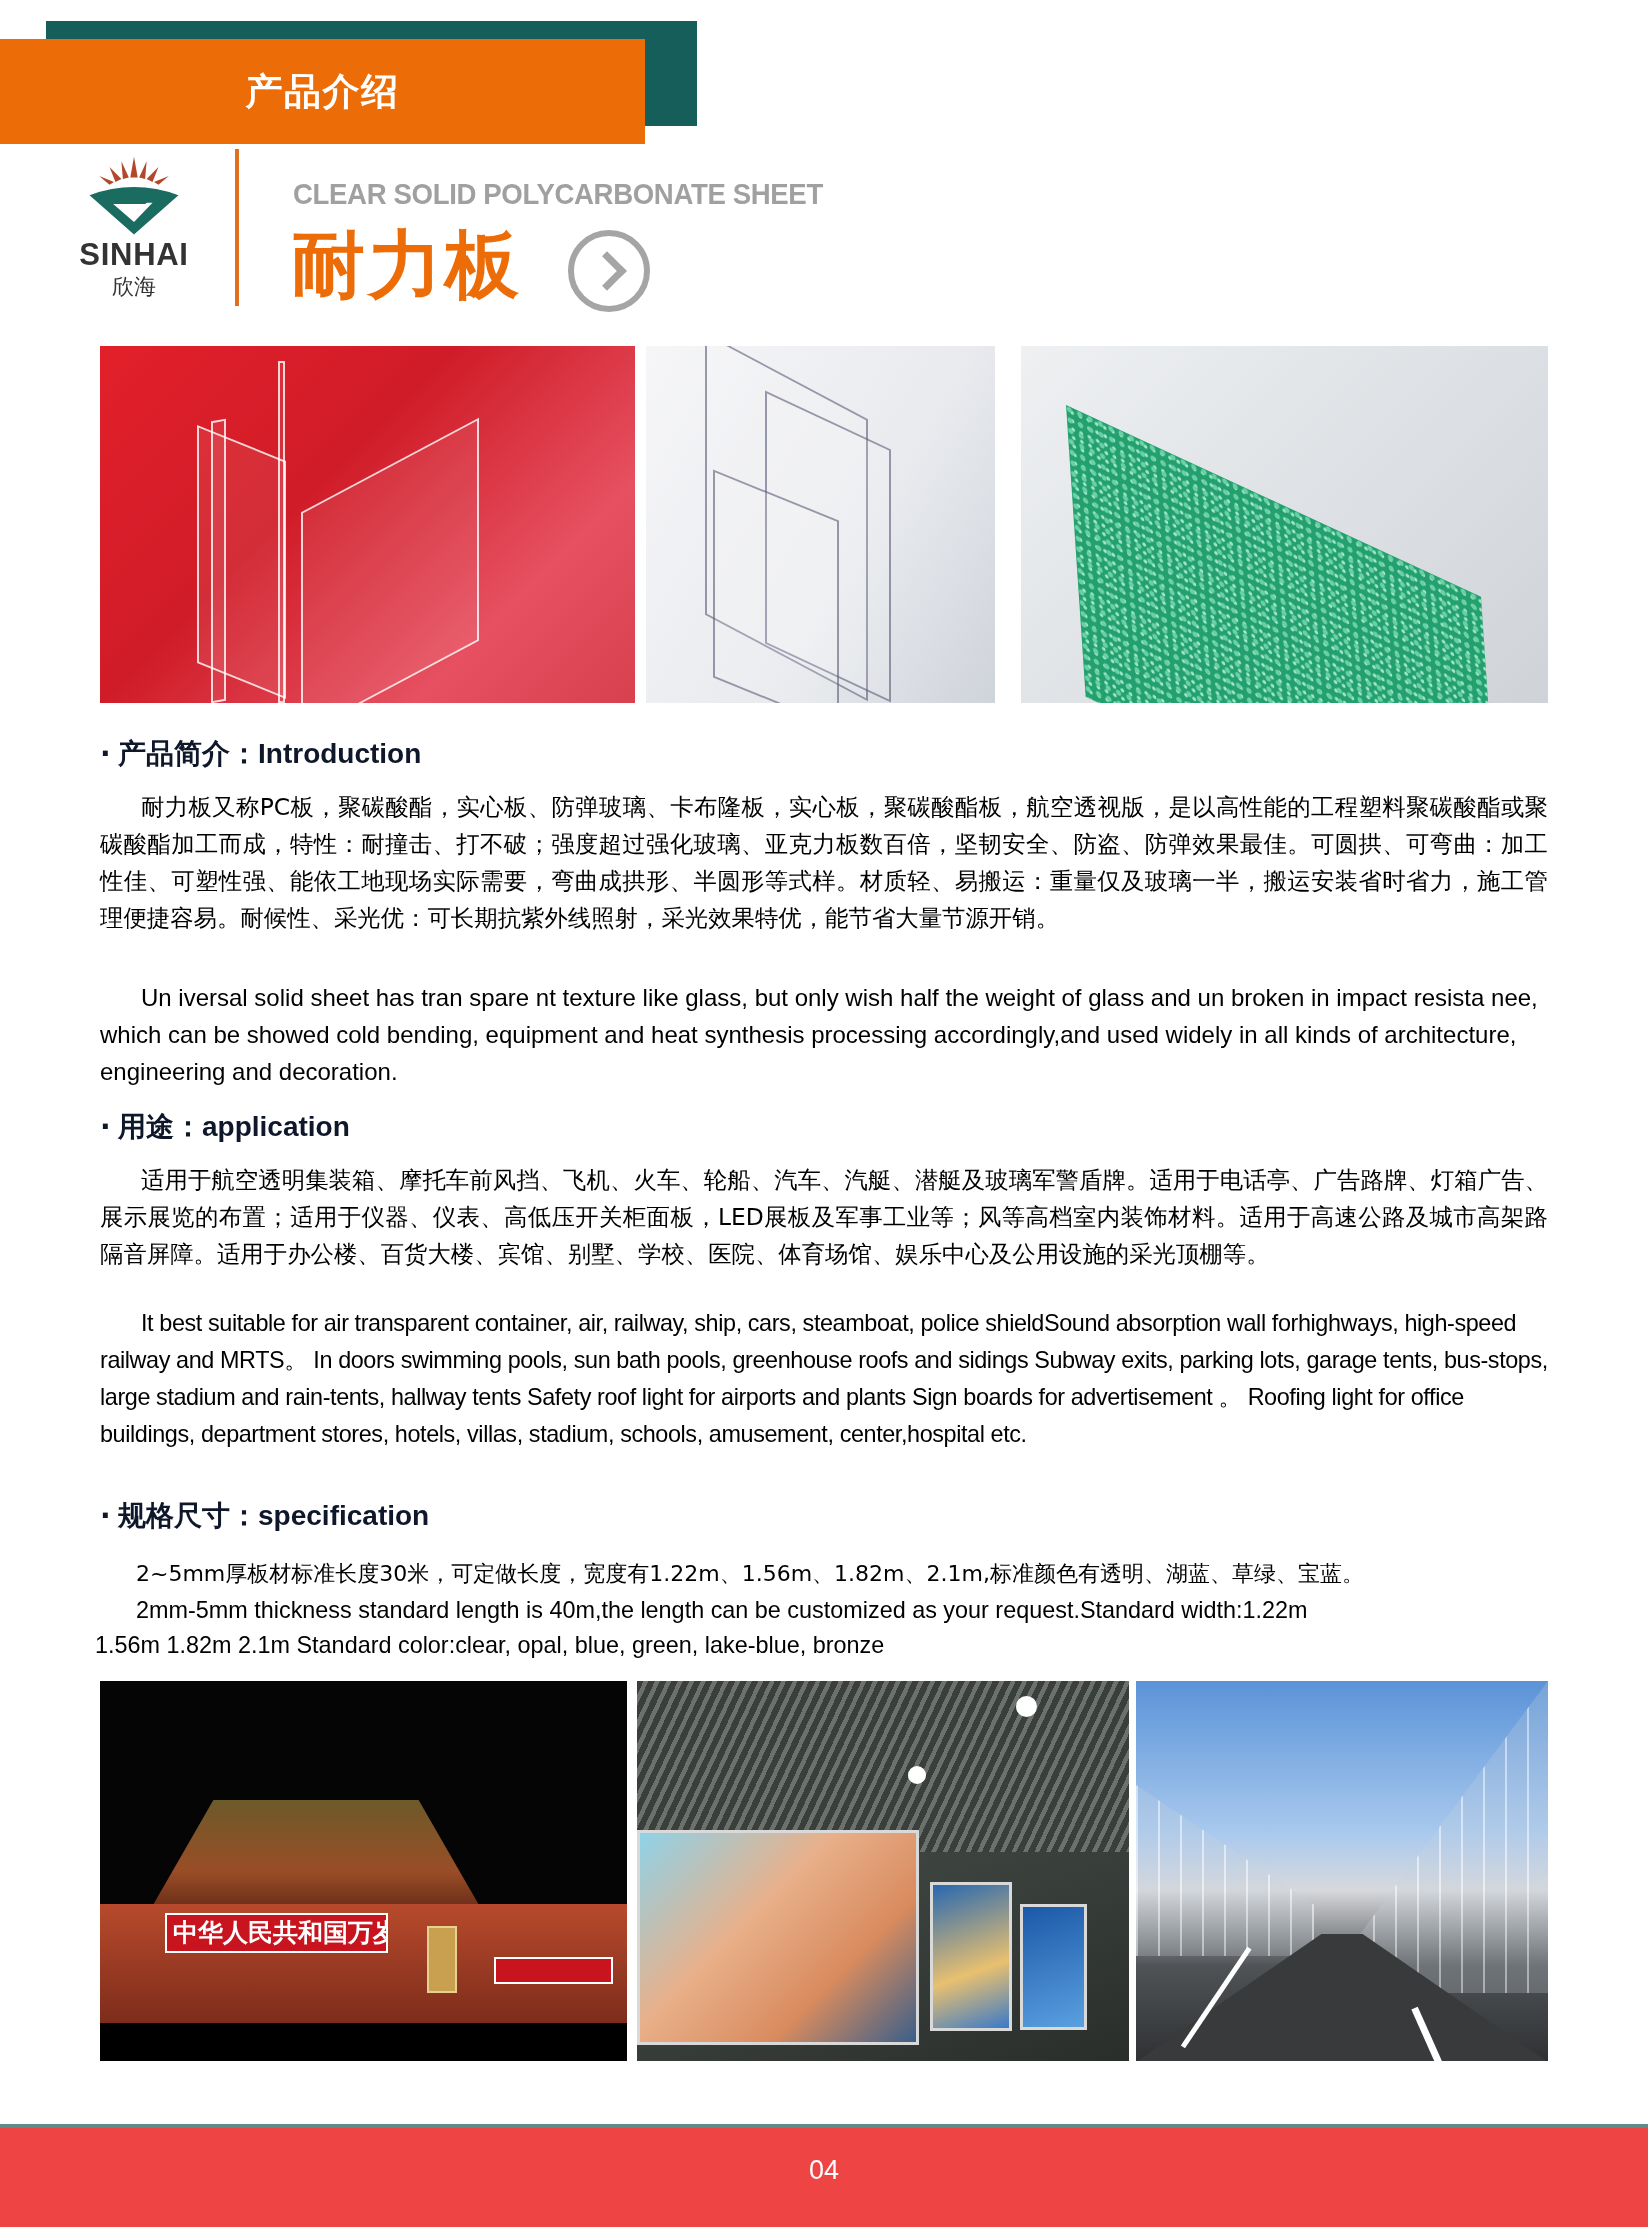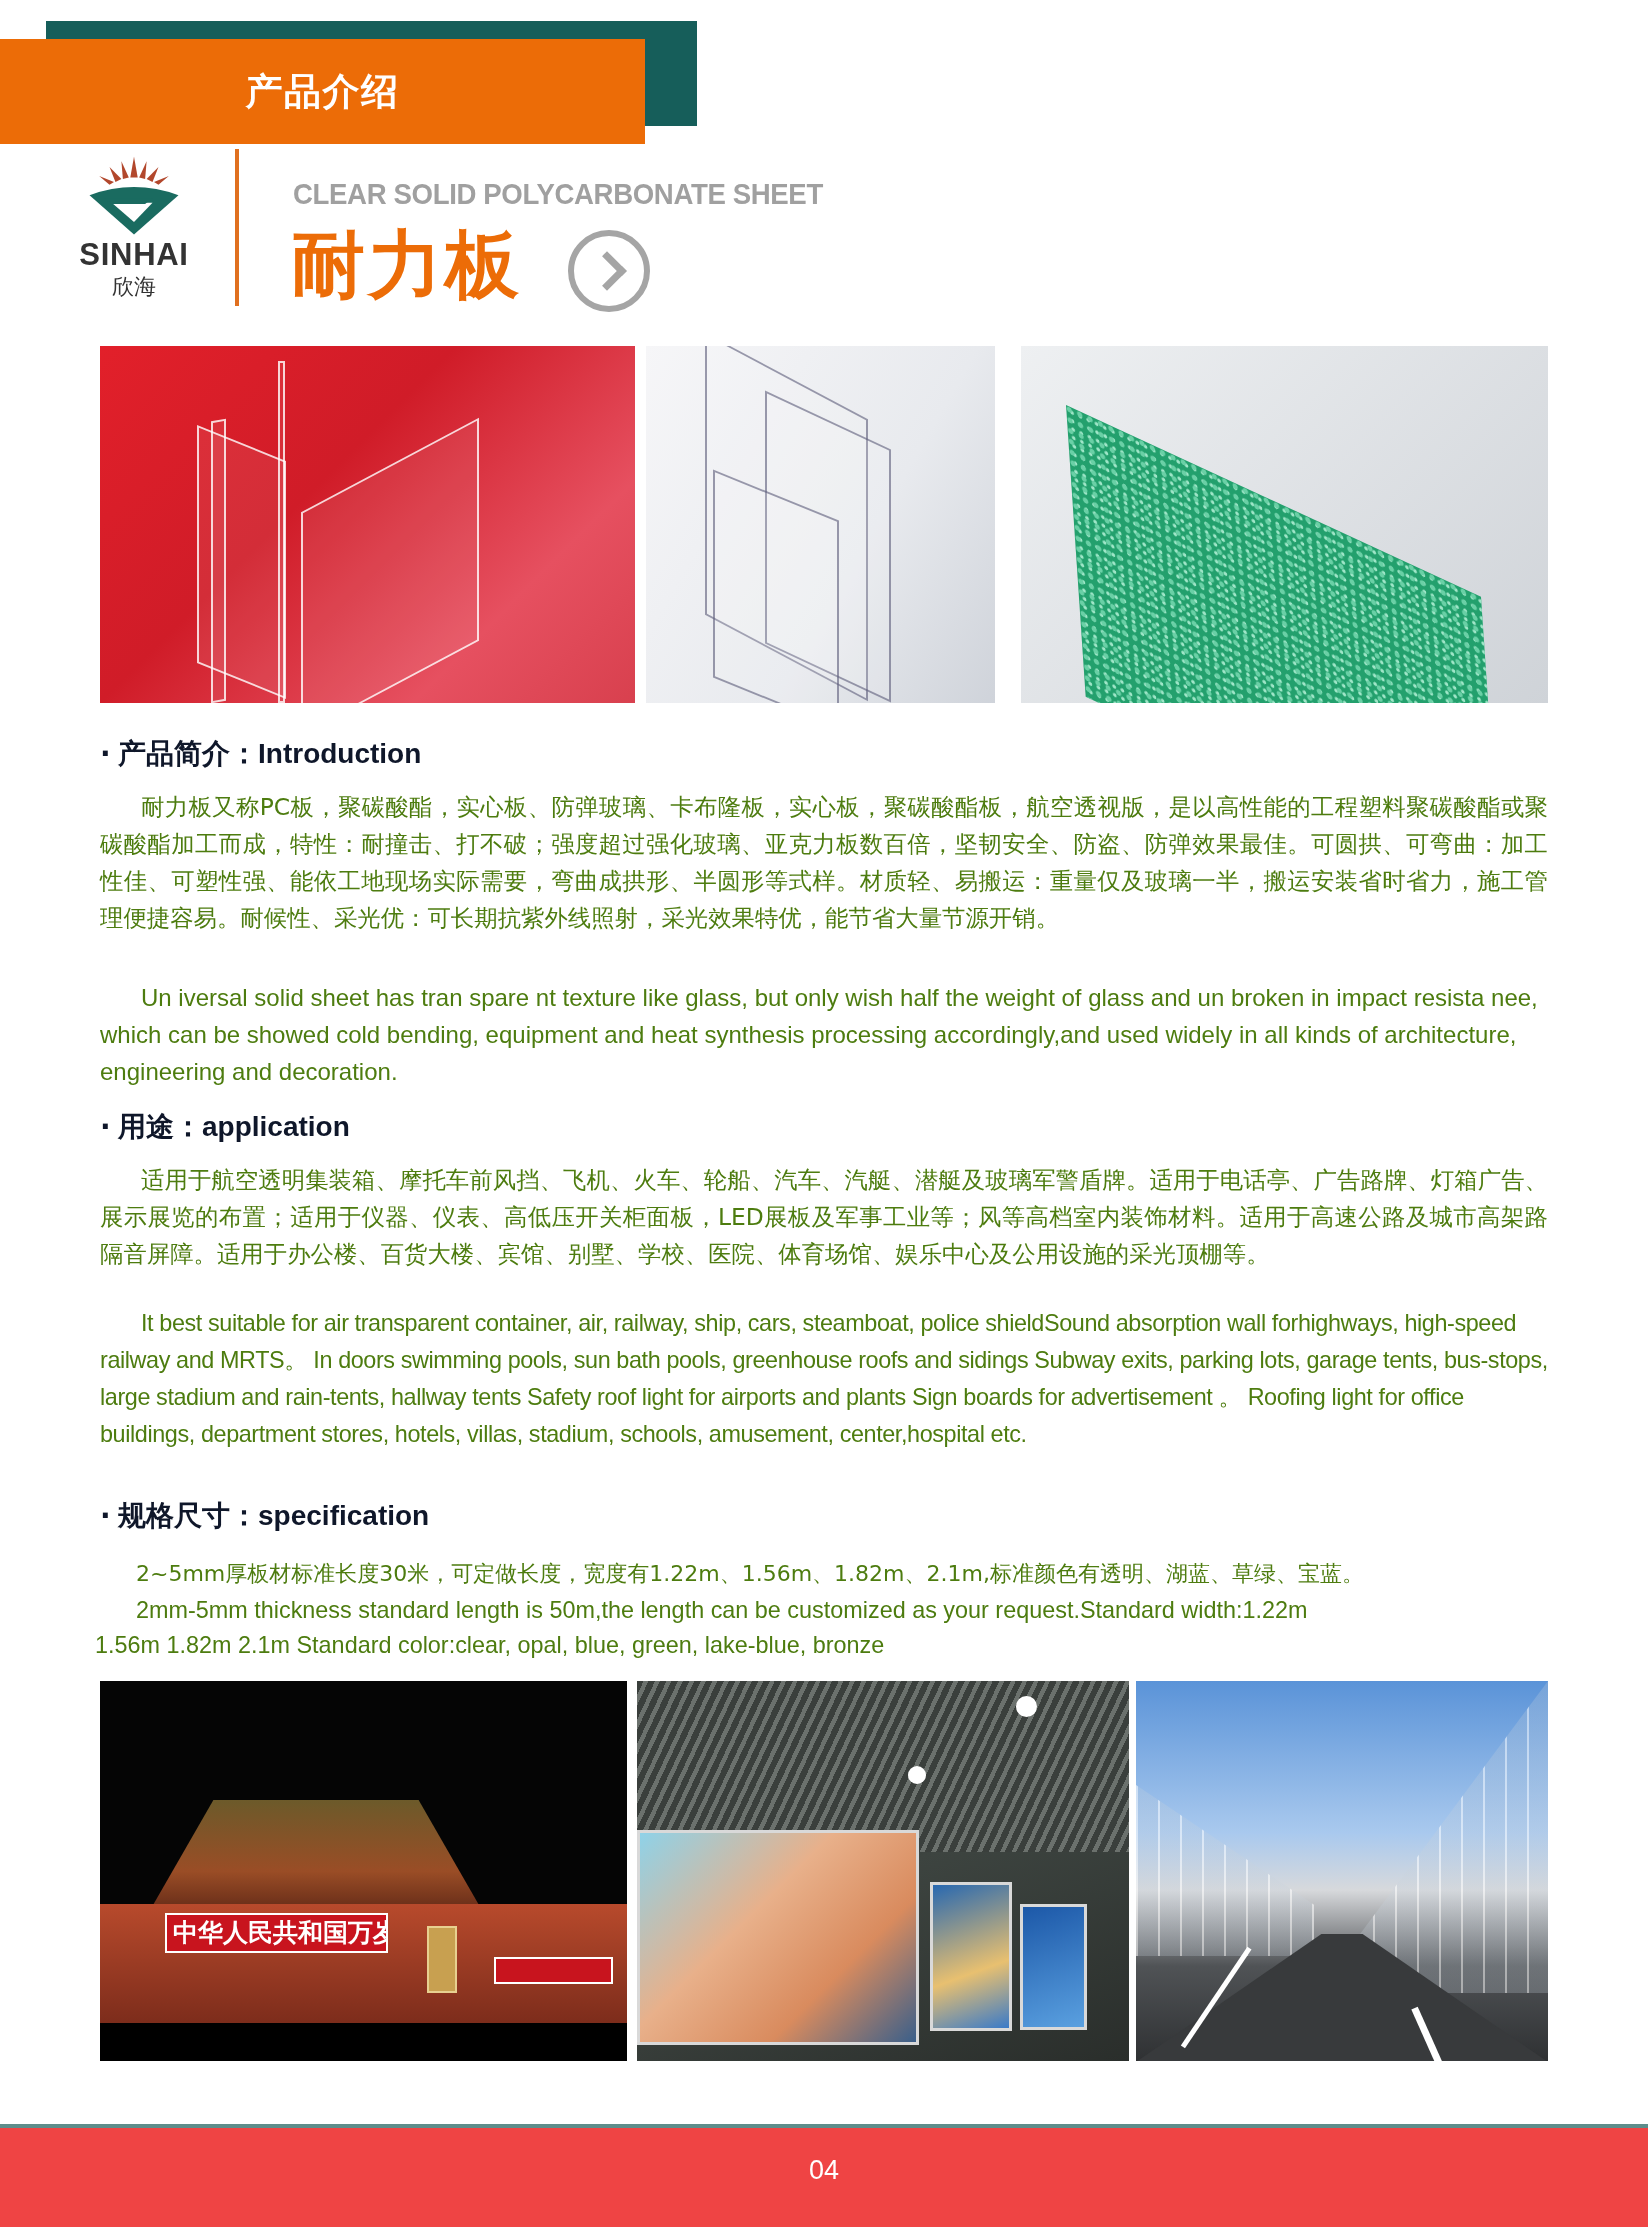--- a/index.html
+++ b/index.html
@@ -37,21 +37,21 @@
   .green-sheet { position: absolute; left: 45px; top: 59px; width: 416px; height: 282px;
                  background: radial-gradient(circle at 30% 30%, #6ad0a6 0 2.2px, transparent 3px) 0 0/10.4px 10.4px,
                              radial-gradient(circle at 70% 60%, #9fe6c8 0 1.5px, transparent 2.2px) 0 0/8.2px 8.2px,
                              #23a06d;
                  transform: skewY(28deg) rotate(-4deg); transform-origin: left top; }
 
   
   .section-head { position: absolute; left: 100px; font-family: "DejaVu Sans", sans-serif; font-weight: bold; font-size: 28px; color: #0f172a; }
   .section-head .dot { margin-right: 7.4px; }
   .section-head .en { font-family: "Liberation Sans", sans-serif; }
-  .para { position: absolute; left: 100px; width: 1448px; color: #4d7c0f; }
+  .para { position: absolute; left: 100px; width: 1448px; color: #000000; }
   .para.cn { font-family: "DejaVu Sans", sans-serif; font-size: 23.4px; line-height: 37px; text-align: justify; }
   .para.en { font-family: "Liberation Sans", sans-serif; font-size: 24px; line-height: 37px; }
   .indent { text-indent: 41px; }
 
   
   .b1 { left: 100px; top: 1681px; width: 527px; height: 380px; background: #050505; padding-left: 20px; }
   .b2 { left: 637px; top: 1681px; width: 492px; height: 380px; background: linear-gradient(160deg, #1c1f1d 0%, #3d4440 50%, #2a2e2b 100%); }
   .b3 { left: 1136px; top: 1681px; width: 412px; height: 380px; background: linear-gradient(180deg, #5a93d8 0%, #a9c9ee 40%, #d7d9dc 55%, #505356 75%, #2f3133 100%); }
   .gate-roof { position: absolute; left: 45px; top: 119px; width: 342px; height: 119px; background: linear-gradient(180deg, #6c5a2a, #9a4d26 60%, #5a2415); clip-path: polygon(20% 0, 80% 0, 100% 100%, 0 100%); }
   .gate-wall { position: absolute; left: 0; top: 223px; width: 527px; height: 157px; background: linear-gradient(180deg, #b84a2c, #6a2316); }
@@ -122,21 +122,21 @@
 <div class="section-head" style="top:1108px;">
   <span class="dot">·</span><span>用途：</span><span class="en">application</span>
 </div>
 <p class="para cn indent" style="top:1162px;">适用于航空透明集装箱、摩托车前风挡、飞机、火车、轮船、汽车、汽艇、潜艇及玻璃军警盾牌。适用于电话亭、广告路牌、灯箱广告、展示展览的布置；适用于仪器、仪表、高低压开关柜面板，LED展板及军事工业等；风等高档室内装饰材料。适用于高速公路及城市高架路隔音屏障。适用于办公楼、百货大楼、宾馆、别墅、学校、医院、体育场馆、娱乐中心及公用设施的采光顶棚等。</p>
 <p class="para en indent" style="top:1305px;font-size:23.4px;letter-spacing:-0.4px;">It best suitable for air transparent container, air, railway, ship, cars, steamboat, police shieldSound absorption wall forhighways, high-speed railway and MRTS。 In doors swimming pools, sun bath pools, greenhouse roofs and sidings Subway exits, parking lots, garage tents, bus-stops, large stadium and rain-tents, hallway tents Safety roof light for airports and plants Sign boards for advertisement 。 Roofing light for office buildings, department stores, hotels, villas, stadium, schools, amusement, center,hospital etc.</p>
 
 <div class="section-head" style="top:1497px;">
   <span class="dot">·</span><span>规格尺寸：</span><span class="en">specification</span>
 </div>
 <p class="para cn" style="top:1556px;left:136px;font-size:22px;line-height:36px;">2~5mm厚板材标准长度30米，可定做长度，宽度有1.22m、1.56m、1.82m、2.1m,标准颜色有透明、湖蓝、草绿、宝蓝。</p>
-<p class="para en" style="top:1592px;left:136px;font-size:23.4px;line-height:36px;">2mm-5mm thickness standard length is 50m,the length can be customized as your request.Standard width:1.22m</p>
+<p class="para en" style="top:1592px;left:136px;font-size:23.4px;line-height:36px;">2mm-5mm thickness standard length is 40m,the length can be customized as your request.Standard width:1.22m</p>
 <p class="para en" style="top:1627px;left:95px;font-size:23.4px;line-height:36px;">1.56m 1.82m 2.1m Standard color:clear, opal, blue, green, lake-blue, bronze</p>
 
 <div class="photo b1">
   <div class="gate-roof"></div>
   <div class="gate-wall"></div>
   <div class="gate-banner" style="left:65px;top:232px;width:223px;height:40px;font-size:25px;line-height:36px;padding-left:6px;">中华人民共和国万岁</div>
   <div class="gate-banner" style="left:394px;top:276px;width:119px;height:27px;font-size:15px;line-height:22px;padding-left:3px;"></div>
   <div style="position:absolute;left:327px;top:245px;width:30px;height:67px;background:#c8a050;border:2.2px solid #e8d090;"></div>
   <div style="position:absolute;left:0;top:342px;width:527px;height:39px;background:#000;"></div>
 </div>

